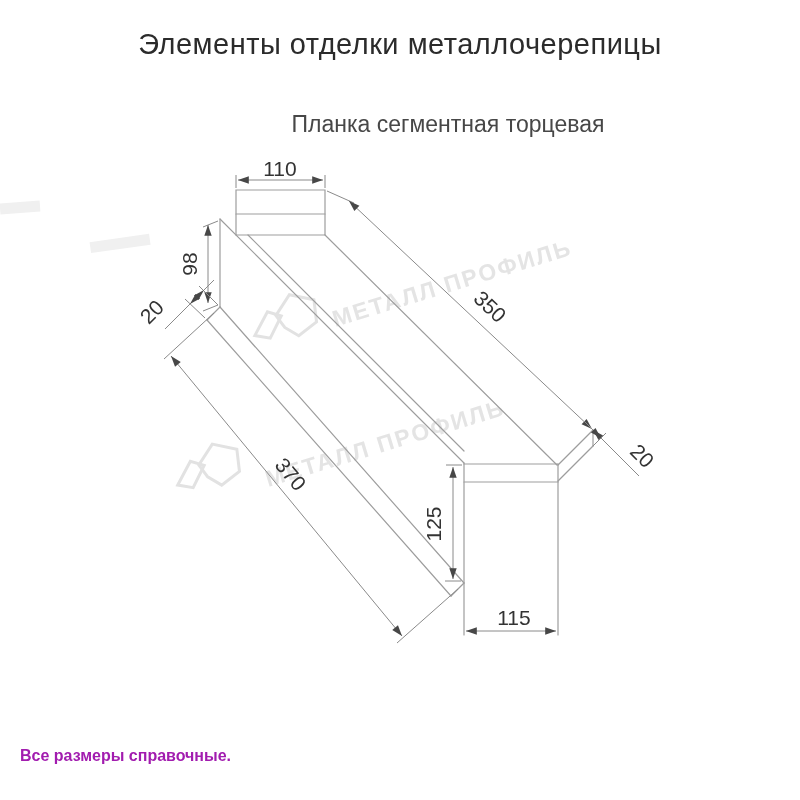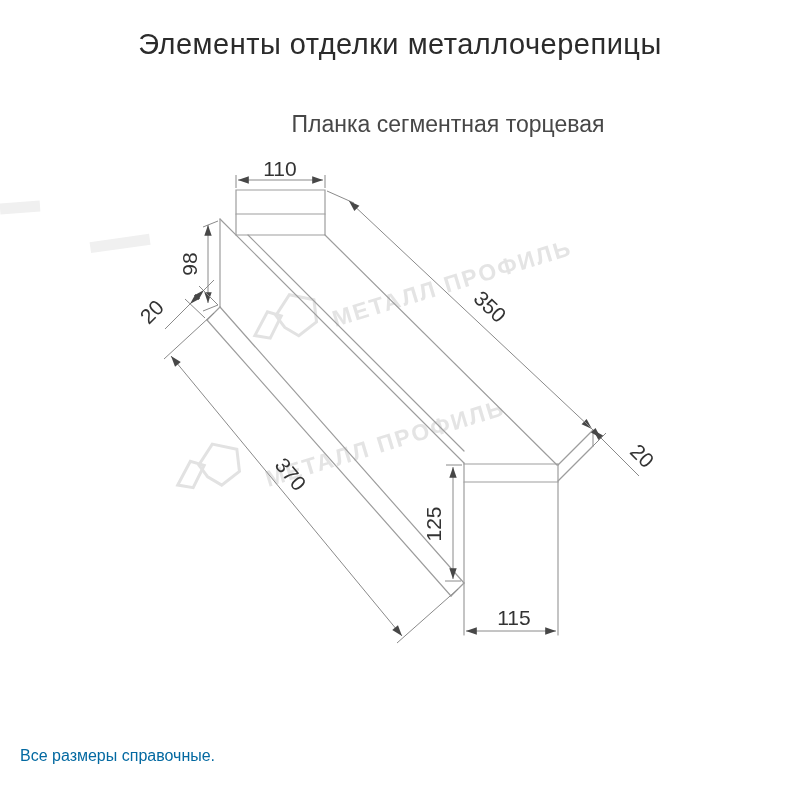--- a/index.html
+++ b/index.html
@@ -2,21 +2,21 @@
 <html><head>
 <meta charset="utf-8">
 <style>
   html,body{margin:0;padding:0;background:#ffffff;}
   .page{position:relative;width:800px;height:800px;background:#ffffff;overflow:hidden;
         font-family:"Liberation Sans","DejaVu Sans",sans-serif;border-radius:18px;}
   .title{position:absolute;top:28px;left:0;width:800px;text-align:center;
          font-size:29px;font-weight:400;color:#2b2b2b;letter-spacing:0.5px;}
   .subtitle{position:absolute;top:112px;left:0;width:800px;text-align:center;
             font-size:23px;color:#474747;line-height:25px;padding-left:48px;}
-  .footnotes{position:absolute;left:20px;top:744px;font-size:16px;color:#0369a1;line-height:23px;}
+  .footnotes{position:absolute;left:20px;top:744px;font-size:16px;color:#a21caf;line-height:23px;font-weight:bold;}
   svg text{font-family:"Liberation Sans","DejaVu Sans",sans-serif;}
   .dimtxt{font-size:21px;fill:#333333;}
   .wmtxt{font-size:23px;font-weight:bold;fill:#e4e4e4;letter-spacing:2px;}
 </style>
 </head>
 <body>
 
 <div class="page">
 
   <div class="title">Элементы отделки металлочерепицы</div>

